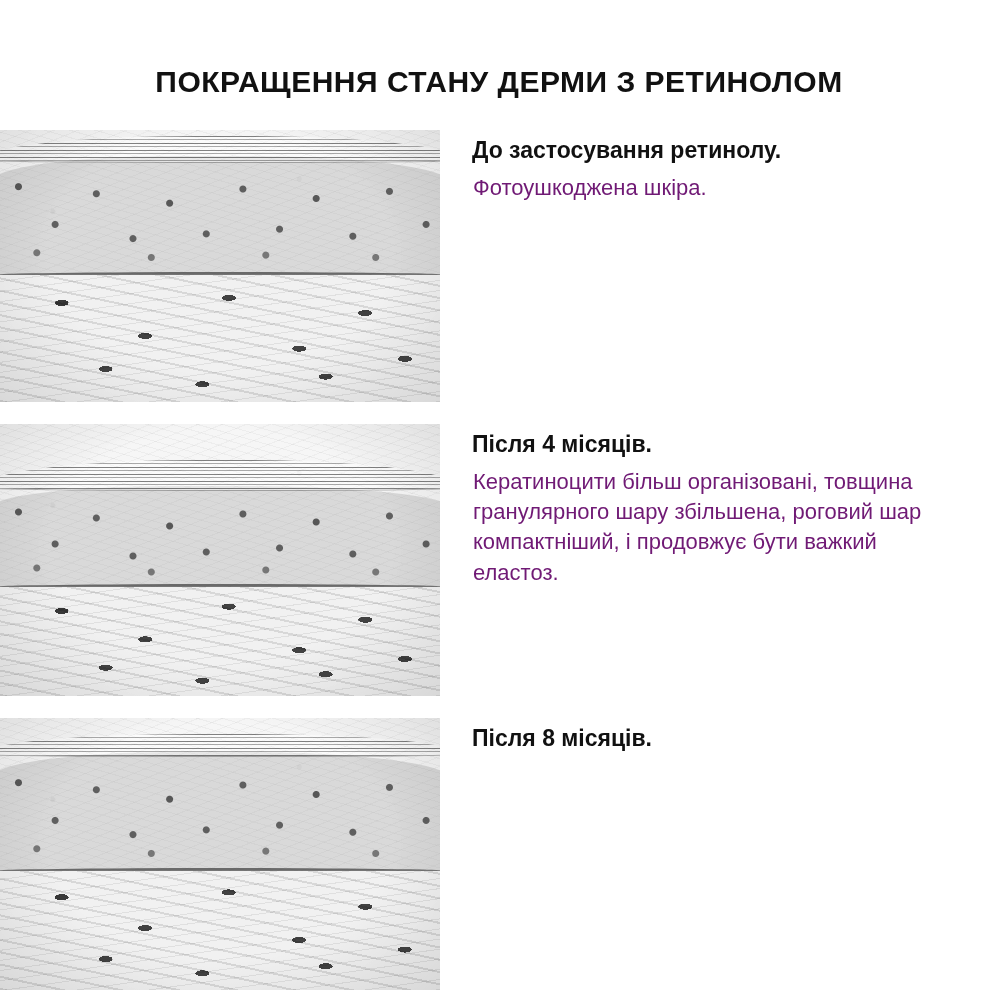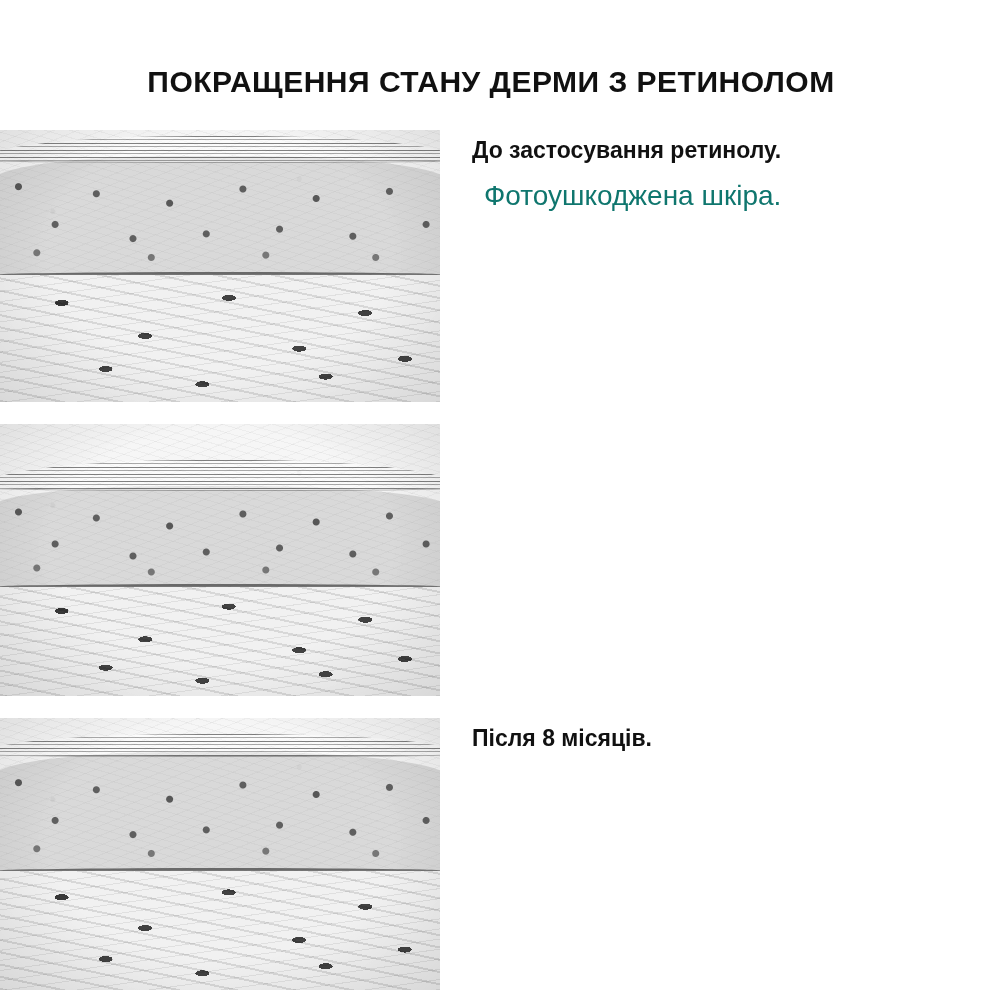--- a/index.html
+++ b/index.html
@@ -18,21 +18,21 @@
   .page {
     position: relative;
     width: 1000px;
     height: 1000px;
     background: #ffffff;
   }
 
   .page-title {
     position: absolute;
     top: 44px;
-    left: 4px;
+    left: 12px;
     width: 974px;
     text-align: center;
     font-size: 30px;
     font-weight: bold;
     letter-spacing: 0.5px;
     color: #111111;
     line-height: 1.2;
   }
 
   .rows {
@@ -67,24 +67,24 @@
 
   .row-heading {
     font-size: 23px;
     font-weight: bold;
     color: #111111;
     margin: 0 0 8px 0;
     line-height: 1.25;
   }
 
   .row-body {
-    font-size: 28px;
+    font-size: 22px;
     font-weight: normal;
-    color: #0f766e;
-    margin: 12px;
+    color: #701a75;
+    margin: 1px;
     line-height: 1.38;
     max-width: 450px;
   }
 
   
   .micro {
     position: absolute;
     inset: 0;
     filter: grayscale(100%) contrast(108%);
   }
@@ -228,20 +228,24 @@
       <div class="thumb">
         <div class="micro p2">
           <div class="grain"></div>
           <div class="dermis"></div>
           <div class="epidermis"></div>
           <div class="basal"></div>
           <div class="corneum"></div>
           <div class="vignette"></div>
         </div>
       </div>
+      <div class="row-text">
+        <p class="row-heading">Після 4 місяців.</p>
+        <p class="row-body">Кератиноцити більш організовані, товщина гранулярного шару збільшена, роговий шар компактніший, і продовжує бути важкий еластоз.</p>
+      </div>
     </div>
 
     <div class="row">
       <div class="thumb">
         <div class="micro p3">
           <div class="grain"></div>
           <div class="dermis"></div>
           <div class="epidermis"></div>
           <div class="basal"></div>
           <div class="corneum"></div>

